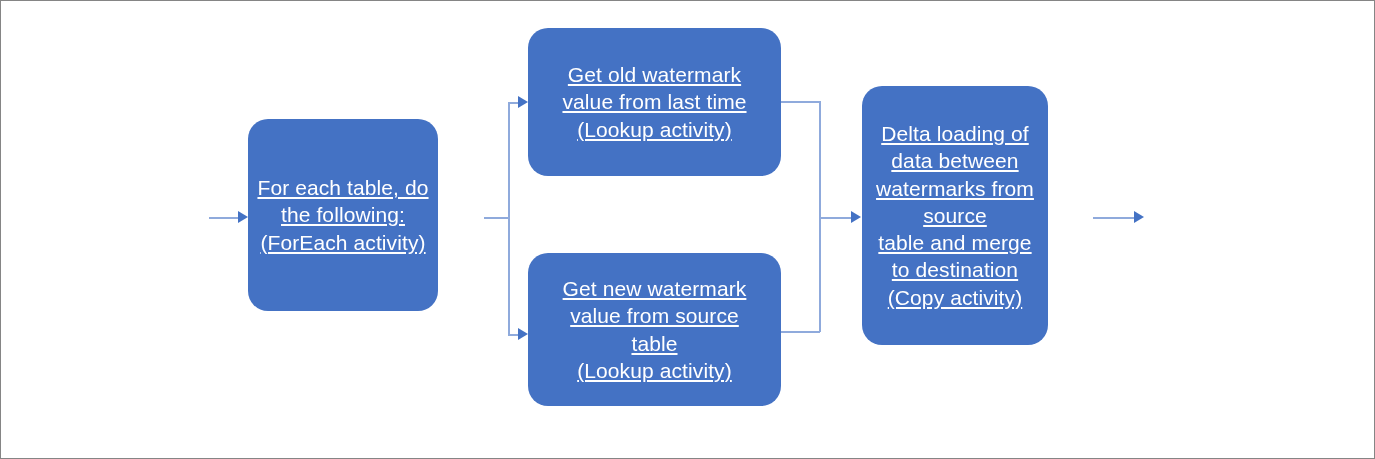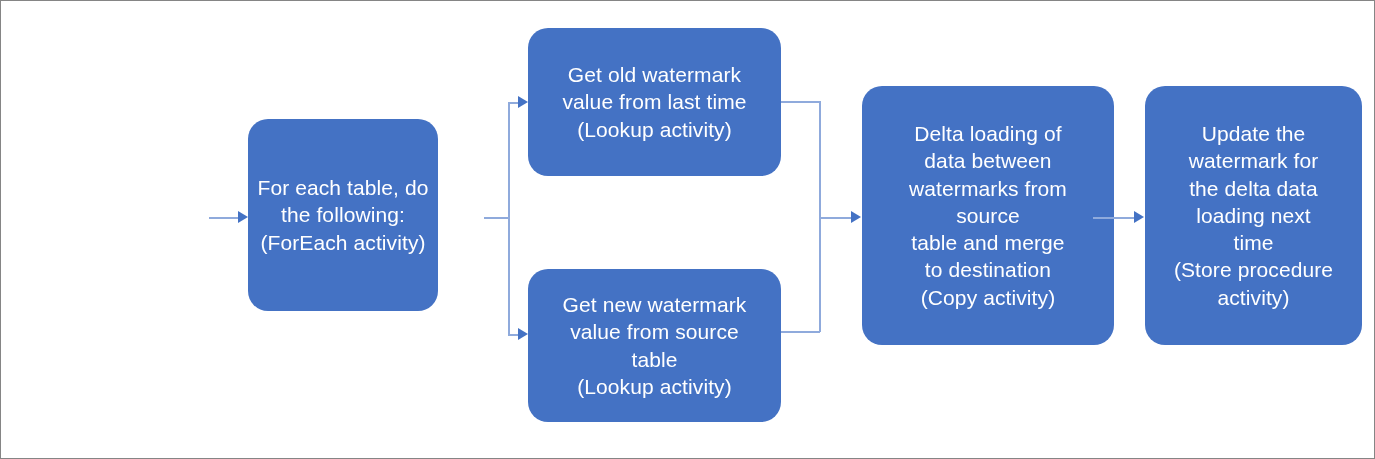--- a/index.html
+++ b/index.html
@@ -27,20 +27,21 @@
     display: flex;
     align-items: center;
     justify-content: center;
     text-align: center;
     box-sizing: border-box;
     padding: 16px 6px;
     font-size: 21px;
     line-height: 1.30;
     letter-spacing: 0.1px;
     white-space: pre-line;
+    text-decoration: underline;
   }
   
   .conn-h {
     position: absolute;
     height: 0;
     border-top: 2px solid #8FAADC;
   }
   .conn-v {
     position: absolute;
     width: 0;
@@ -62,40 +63,33 @@
 
 
   <div class="node" id="node-1" style="left: 247px; top: 118px; width: 190px; height: 192px; background: rgb(68, 114, 196); color: rgb(255, 255, 255);">For each table, do
 the following:
 (ForEach activity)</div>
 
   <div class="node" id="node-2" style="left: 527px; top: 27px; width: 253px; height: 148px; background: rgb(68, 114, 196); color: rgb(255, 255, 255);">Get old watermark
 value from last time
 (Lookup activity)</div>
 
-  <div class="node" id="node-3" style="left: 527px; top: 252px; width: 253px; height: 153px; background: rgb(68, 114, 196); color: rgb(255, 255, 255); margin-top: 16px;">Get new watermark
+  <div class="node" id="node-3" style="left: 527px; top: 252px; width: 253px; height: 153px; background: rgb(68, 114, 196); color: rgb(255, 255, 255);">Get new watermark
 value from source
 table
 (Lookup activity)</div>
 
-  <div class="node" id="node-4" style="left: 861px; top: 85px; width: 252px; height: 259px; background: rgb(68, 114, 196); color: rgb(255, 255, 255);">Delta loading of
+  <div class="node" id="node-4" style="left: 861px; top: 85px; width: 186px; height: 259px; background: rgb(68, 114, 196); color: rgb(255, 255, 255);">Delta loading of
 data between
 watermarks from
 source
 table and merge
 to destination
 (Copy activity)</div>
 
-  <div class="node" id="node-5" style="left: 1144px; top: 85px; width: 217px; height: 259px; background: rgb(68, 114, 196); color: rgb(255, 255, 255);">Update the
-watermark for
-the delta data
-loading next
-time
-(Store procedure
-activity)</div>
 
   <div class="conn-h" style="left: 208px; top: 216px; width: 30px; border-top-color: rgb(143, 170, 220);"></div>
   <div class="arrow-r" style="left: 237px; top: 210px; border-left-color: rgb(68, 114, 196);"></div>
 
   <div class="conn-h" style="left: 483px; top: 216px; width: 25px; border-top-color: rgb(143, 170, 220);"></div>
   <div class="conn-v" style="left: 507px; top: 101px; height: 232px; border-left-color: rgb(143, 170, 220);"></div>
 
   <div class="conn-h" style="left: 507px; top: 101px; width: 11px; border-top-color: rgb(143, 170, 220);"></div>
   <div class="arrow-r" style="left: 517px; top: 95px; border-left-color: rgb(68, 114, 196);"></div>
 

